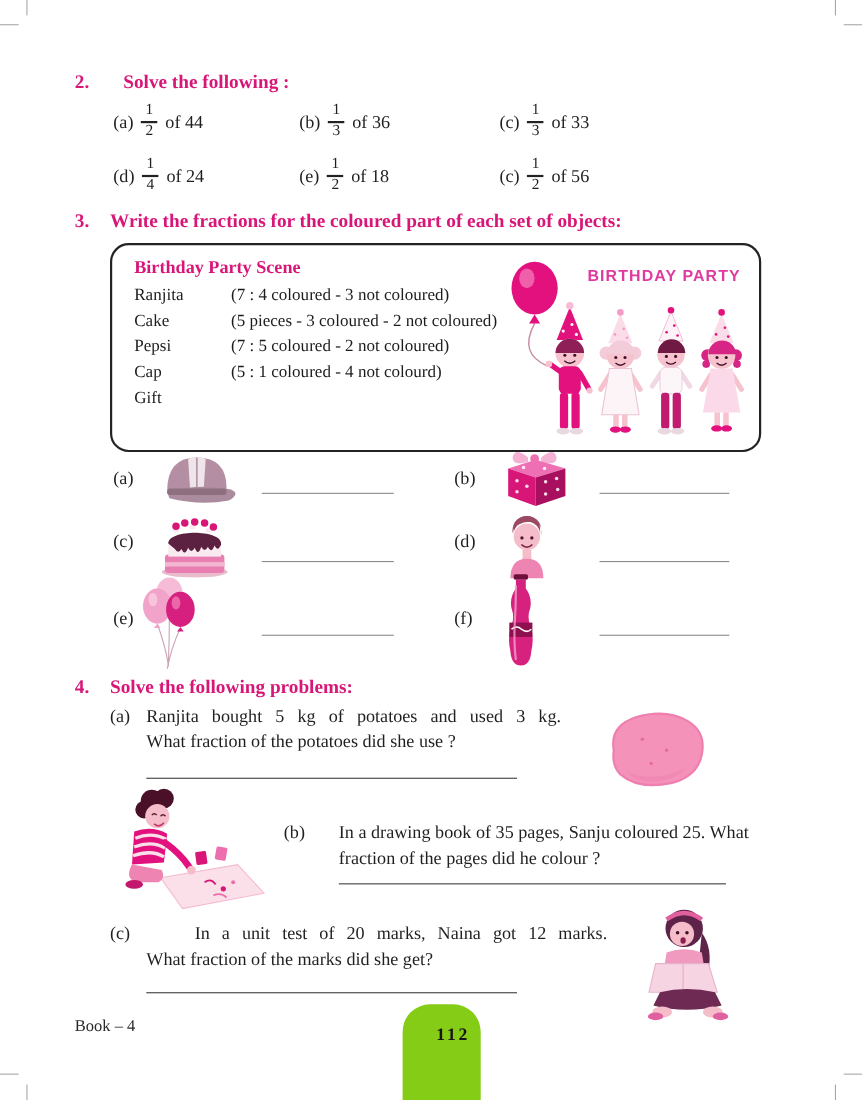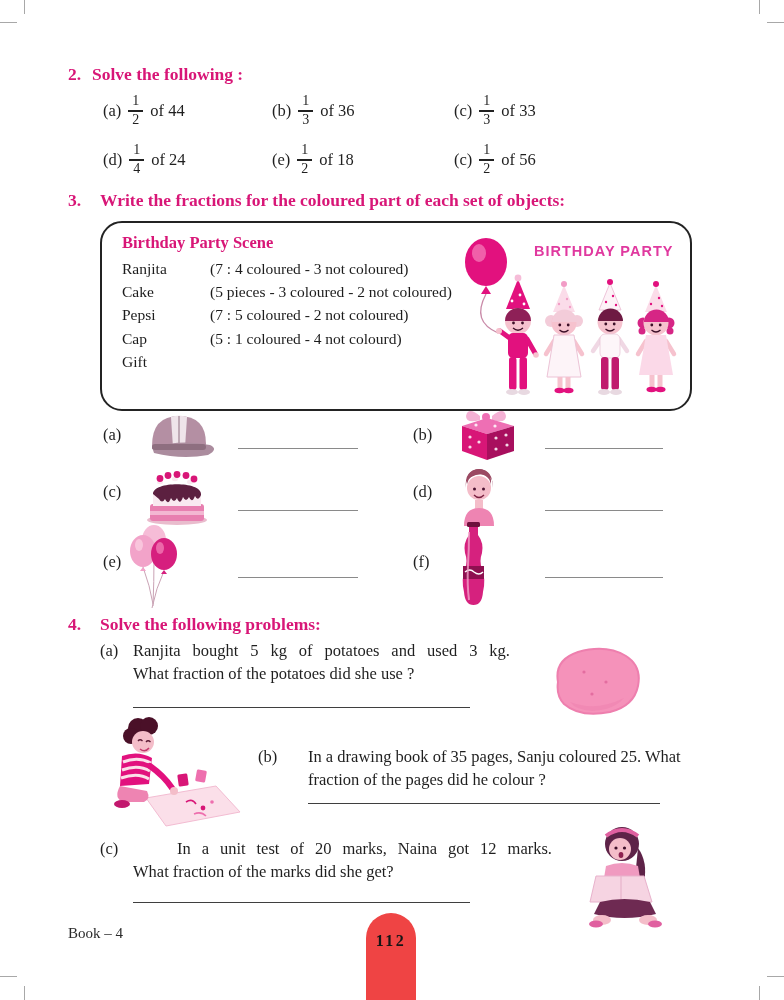--- a/index.html
+++ b/index.html
@@ -15,41 +15,41 @@
   .scenerow{display:flex;font-size:15.5px;line-height:23.2px;color:#1c1c1c;}
   .scenerow .obj{width:88px;flex:none;}
   .banner{font-family:"Liberation Sans",sans-serif;font-weight:bold;color:#e0399f;
           font-size:14.5px;letter-spacing:1px;white-space:nowrap;}
   .itemlabel{font-size:16.5px;}
   .gline{border-bottom:1.6px solid #8a8a8a;height:0;}
   .aline{border-bottom:1.6px solid #3f3f3f;height:0;}
   .ptext{font-size:16.5px;line-height:23.5px;}
   .just{text-align:justify;text-align-last:justify;}
   .footer-left{font-size:15px;color:#2a2a2a;}
-  .tab{background:#ef4444;border-radius:25px 25px 0 0;text-align:center;}
+  .tab{background:#84cc16;border-radius:25px 25px 0 0;text-align:center;padding-left:21px;}
   .tabnum{font-weight:bold;font-size:16px;letter-spacing:2.5px;color:#161616;padding-top:19px;}
   .crop{background:#a8a8a8;}
   svg{display:block;}
 </style>
 </head>
 <body>
 
 <div class="page">
 
   <div class="abs crop" style="left:24px;top:0;width:1px;height:14px;"></div>
   <div class="abs crop" style="left:0;top:22px;width:17px;height:1px;"></div>
   <div class="abs crop" style="left:759px;top:0;width:1px;height:14px;"></div>
   <div class="abs crop" style="left:767px;top:22px;width:17px;height:1px;"></div>
   <div class="abs crop" style="left:0;top:976px;width:17px;height:1px;"></div>
   <div class="abs crop" style="left:24px;top:986px;width:1px;height:14px;"></div>
   <div class="abs crop" style="left:767px;top:976px;width:17px;height:1px;"></div>
   <div class="abs crop" style="left:759px;top:986px;width:1px;height:14px;"></div>
 
   <div class="abs qnum" style="left:68px;top:64px;">2.</div>
-  <div class="abs qtitle" style="left:92px;top:64px;">Solve the following :</div>
+  <div class="abs qtitle" style="left:112px;top:64px;">Solve the following :</div>
 
   <div class="abs fritem" style="left:103px;top:88px;">
     <span>(a)</span>
     <span class="frac">
         <span>1</span>
         <span class="fbar"></span>
         <span>2</span>
       </span>
     <span>of 44</span>
   </div>
@@ -95,21 +95,21 @@
         <span>1</span>
         <span class="fbar"></span>
         <span>2</span>
       </span>
     <span>of 56</span>
   </div>
 
   <div class="abs qnum" style="left:68px;top:190px;">3.</div>
   <div class="abs qtitle" style="left:100px;top:190px;">Write the fractions for the coloured part of each set of objects:</div>
 
-  <div class="abs scenebox" style="left:100px;top:221px;width:588px;height:186px;">
+  <div class="abs scenebox" style="left:100px;top:221px;width:588px;height:186px;border-radius:17px;">
     <div class="abs scenetitle" style="left:20px;top:10px;">Birthday Party Scene</div>
     <div class="abs" style="left:20px;top:34px;">
       <div class="scenerow">
           <span class="obj">Ranjita</span>
           <span>(7 : 4 coloured - 3 not coloured)</span>
         </div>
       <div class="scenerow">
           <span class="obj">Cake</span>
           <span>(5 pieces - 3 coloured - 2 not coloured)</span>
         </div>

